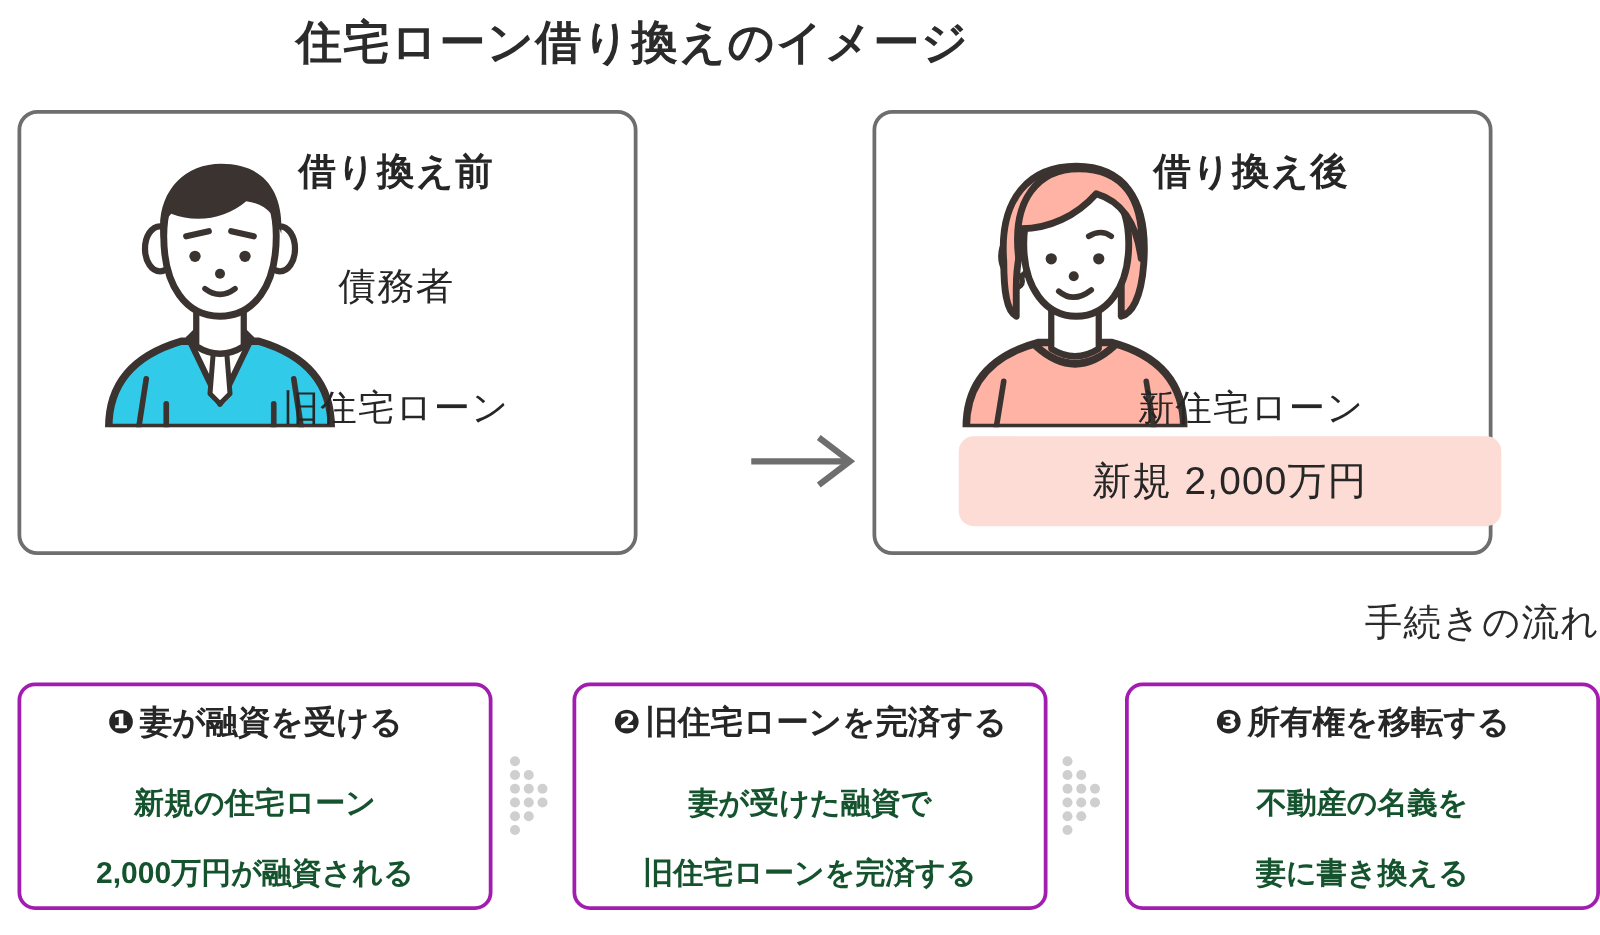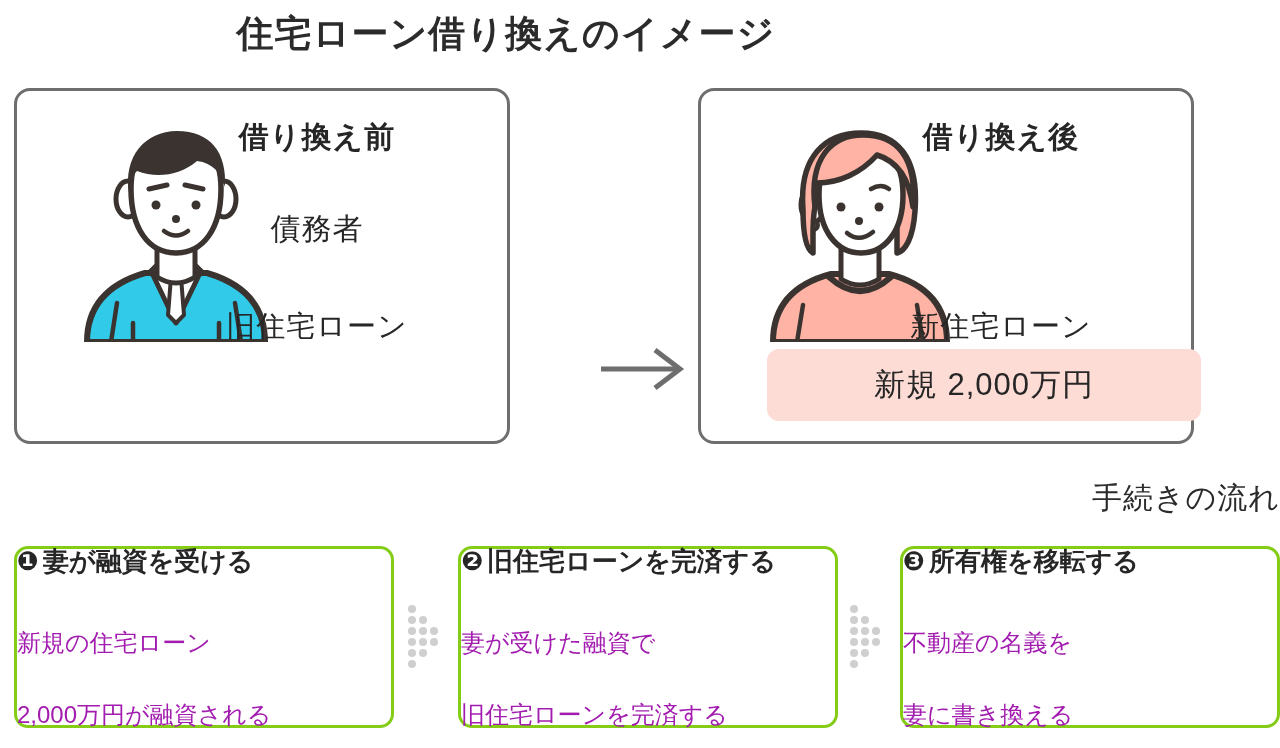--- a/index.html
+++ b/index.html
@@ -141,47 +141,48 @@
     top: 546px;
     width: 1280px;
     height: 186px;
   }
   .step-card {
     position: absolute;
     top: 0;
     width: 380px;
     height: 182px;
     box-sizing: border-box;
-    border: 3px solid #84cc16;
+    border: 3px solid #a21caf;
     border-radius: 14px;
     background: #ffffff;
     display: flex;
     flex-direction: column;
+    align-items: center;
     justify-content: center;
-    gap: 40px;
   }
   .step-card.s1 { left: 14px; }
   .step-card.s2 { left: 458px; }
   .step-card.s3 { left: 900px; }
 
   .step-head {
     font-size: 26px;
     font-weight: bold;
     color: #262626;
     letter-spacing: 0px;
     white-space: nowrap;
     margin-bottom: 8px;
   }
   .step-head .num { margin-right: 4px; }
   .step-line {
     font-size: 24px;
-    font-weight: 400;
-    color: #a21caf;
+    font-weight: 700;
+    color: #14532d;
     line-height: 1.32;
     white-space: nowrap;
+    margin-top: 24px;
   }
 
   .dot-arrow {
     position: absolute;
     top: 56px;
     width: 40px;
     height: 70px;
   }
   .dot-arrow.a1 { left: 406px; }
   .dot-arrow.a2 { left: 848px; }

